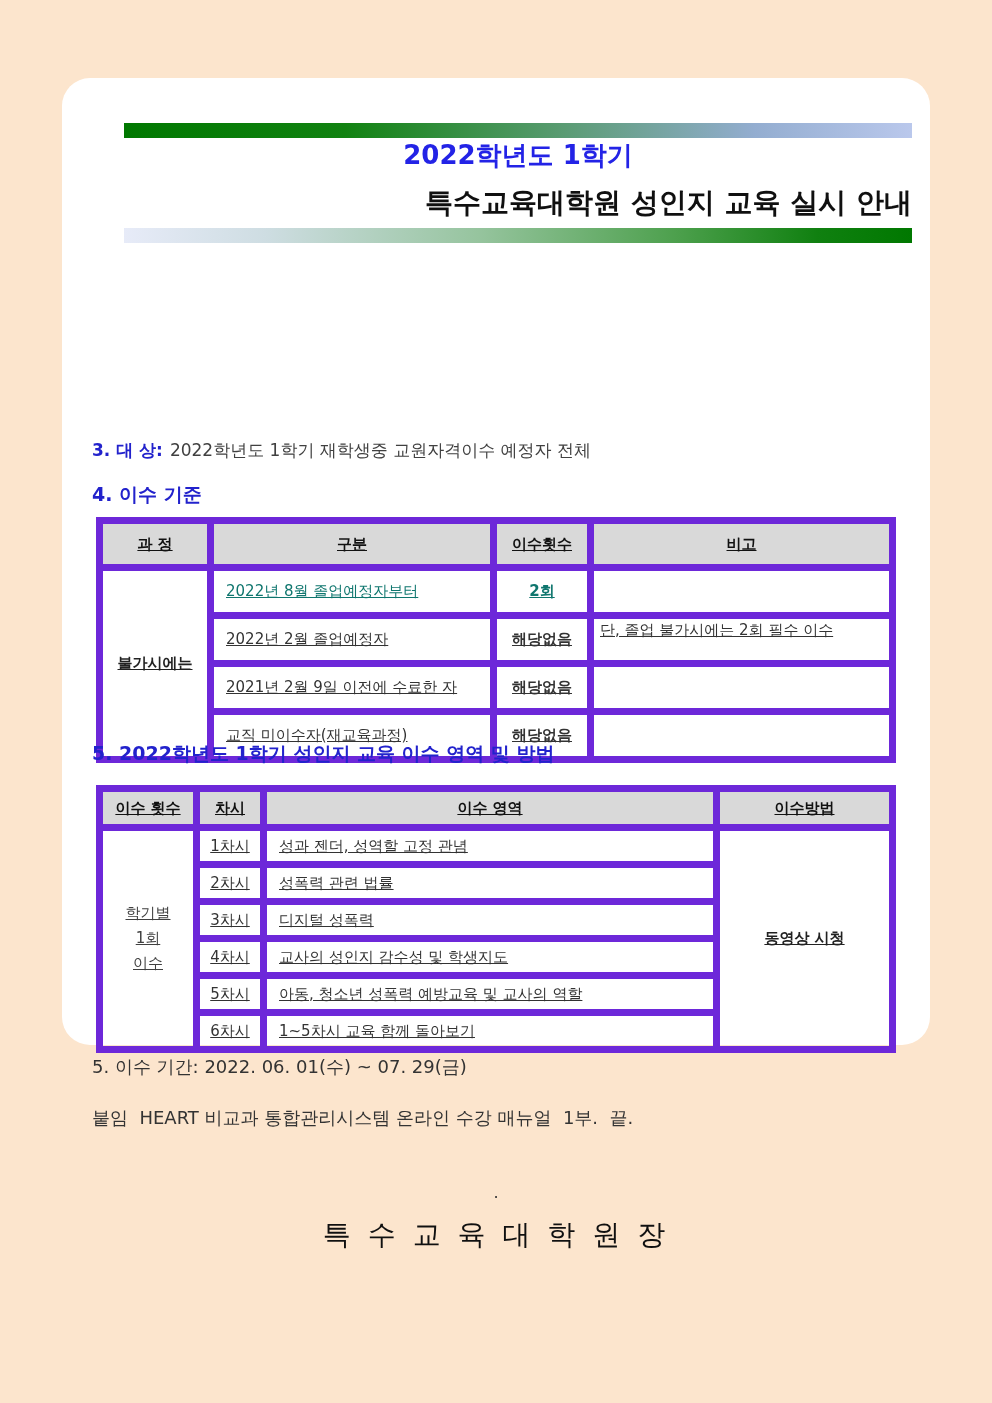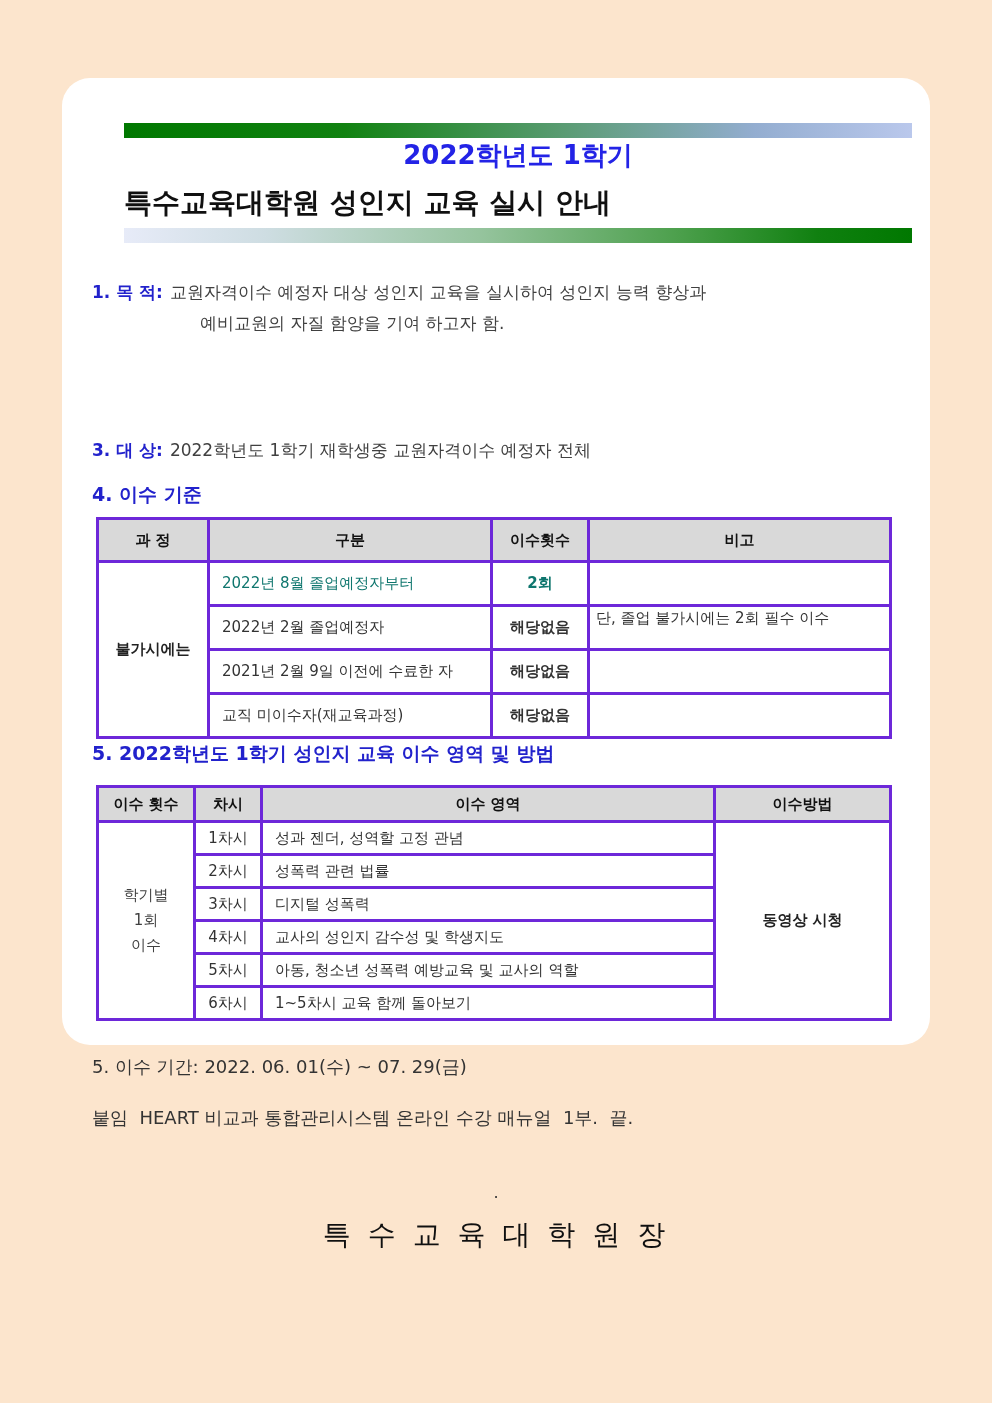--- a/index.html
+++ b/index.html
@@ -23,35 +23,35 @@
   .bar-top {
     top:45px;
     background:linear-gradient(90deg,#007800 0%,#118211 28%,#589b70 55%,#93add0 80%,#BAC8EC 100%);
   }
   .bar-bottom {
     top:150px;
     background:linear-gradient(90deg,#E7EBF8 0%,#cedde2 18%,#96c49e 45%,#4da04d 70%,#108010 88%,#007800 100%);
   }
 
   .title   { left:62px; right:18px; top:60px;  text-align:center; font-size:26px; font-weight:bold; color:#2323E6; white-space:nowrap; }
-  .subtitle{ left:62px; right:18px; top:106px; text-align:left; font-size:28px; font-weight:bold; color:#101010; white-space:nowrap; }
+  .subtitle{ left:62px; right:18px; top:106px; text-align:right; font-size:28px; font-weight:bold; color:#101010; white-space:nowrap; }
 
   .body-item { left:30px; font-size:17px; color:#404040; line-height:31px; white-space:nowrap; }
   .lbl { color:#2222CC; font-weight:bold; margin-right:7px; }
   #item1 { top:199px; }
   #item1 .cont-line { padding-left:108px; }
   #item2 { top:277px; }
   #item2 .cont-line { padding-left:153px; }
   #item3 { top:357px; }
   .sec-head { left:30px; font-size:19px; font-weight:bold; color:#2222CC; white-space:nowrap; }
   #sec4 { top:404px; }
   #sec5 { top:663px; }
 
   table { border-collapse:collapse; table-layout:fixed; font-size:15px; color:#333333; border:2px solid #000; }
-  th, td { border:3px solid #6d28d9; overflow:hidden; }
+  th, td { border:7px solid #6d28d9; overflow:hidden;text-decoration:underline; }
   th { background:#D9D9D9; font-weight:bold; color:#111; text-align:center; }
   #table1 { left:34px; top:439px; width:793px; }
   #table2 { left:34px; top:707px; width:793px; }
   #table1 th { height:38px; }
   #table1 td { height:39px; }
   #table2 th { height:30px; }
   #table2 td { height:28px; }
   td.cat  { text-align:left; padding-left:12px; }
   td.cen  { text-align:center; }
   .bold   { font-weight:bold; }
@@ -72,24 +72,20 @@
 </head>
 <body>
 
 <div class="page">
 
   <div class="abs bar bar-top"></div>
   <div class="abs title">2022학년도 1학기</div>
   <div class="abs subtitle">특수교육대학원 성인지 교육 실시 안내</div>
   <div class="abs bar bar-bottom"></div>
 
-  <div class="abs body-item" id="item1">
-    <div><span class="lbl">1. 목 적:</span><span>교원자격이수 예정자 대상 성인지 교육을 실시하여 성인지 능력 향상과</span></div>
-    <div class="cont-line">예비교원의 자질 함양을 기여 하고자 함.</div>
-  </div>
 
 
   <div class="abs body-item" id="item3">
     <span class="lbl">3. 대 상:</span><span>2022학년도 1학기 재학생중 교원자격이수 예정자 전체</span>
   </div>
 
   <div class="abs sec-head" id="sec4">4. 이수 기준</div>
 
   <table class="abs" id="table1">
     <colgroup>

